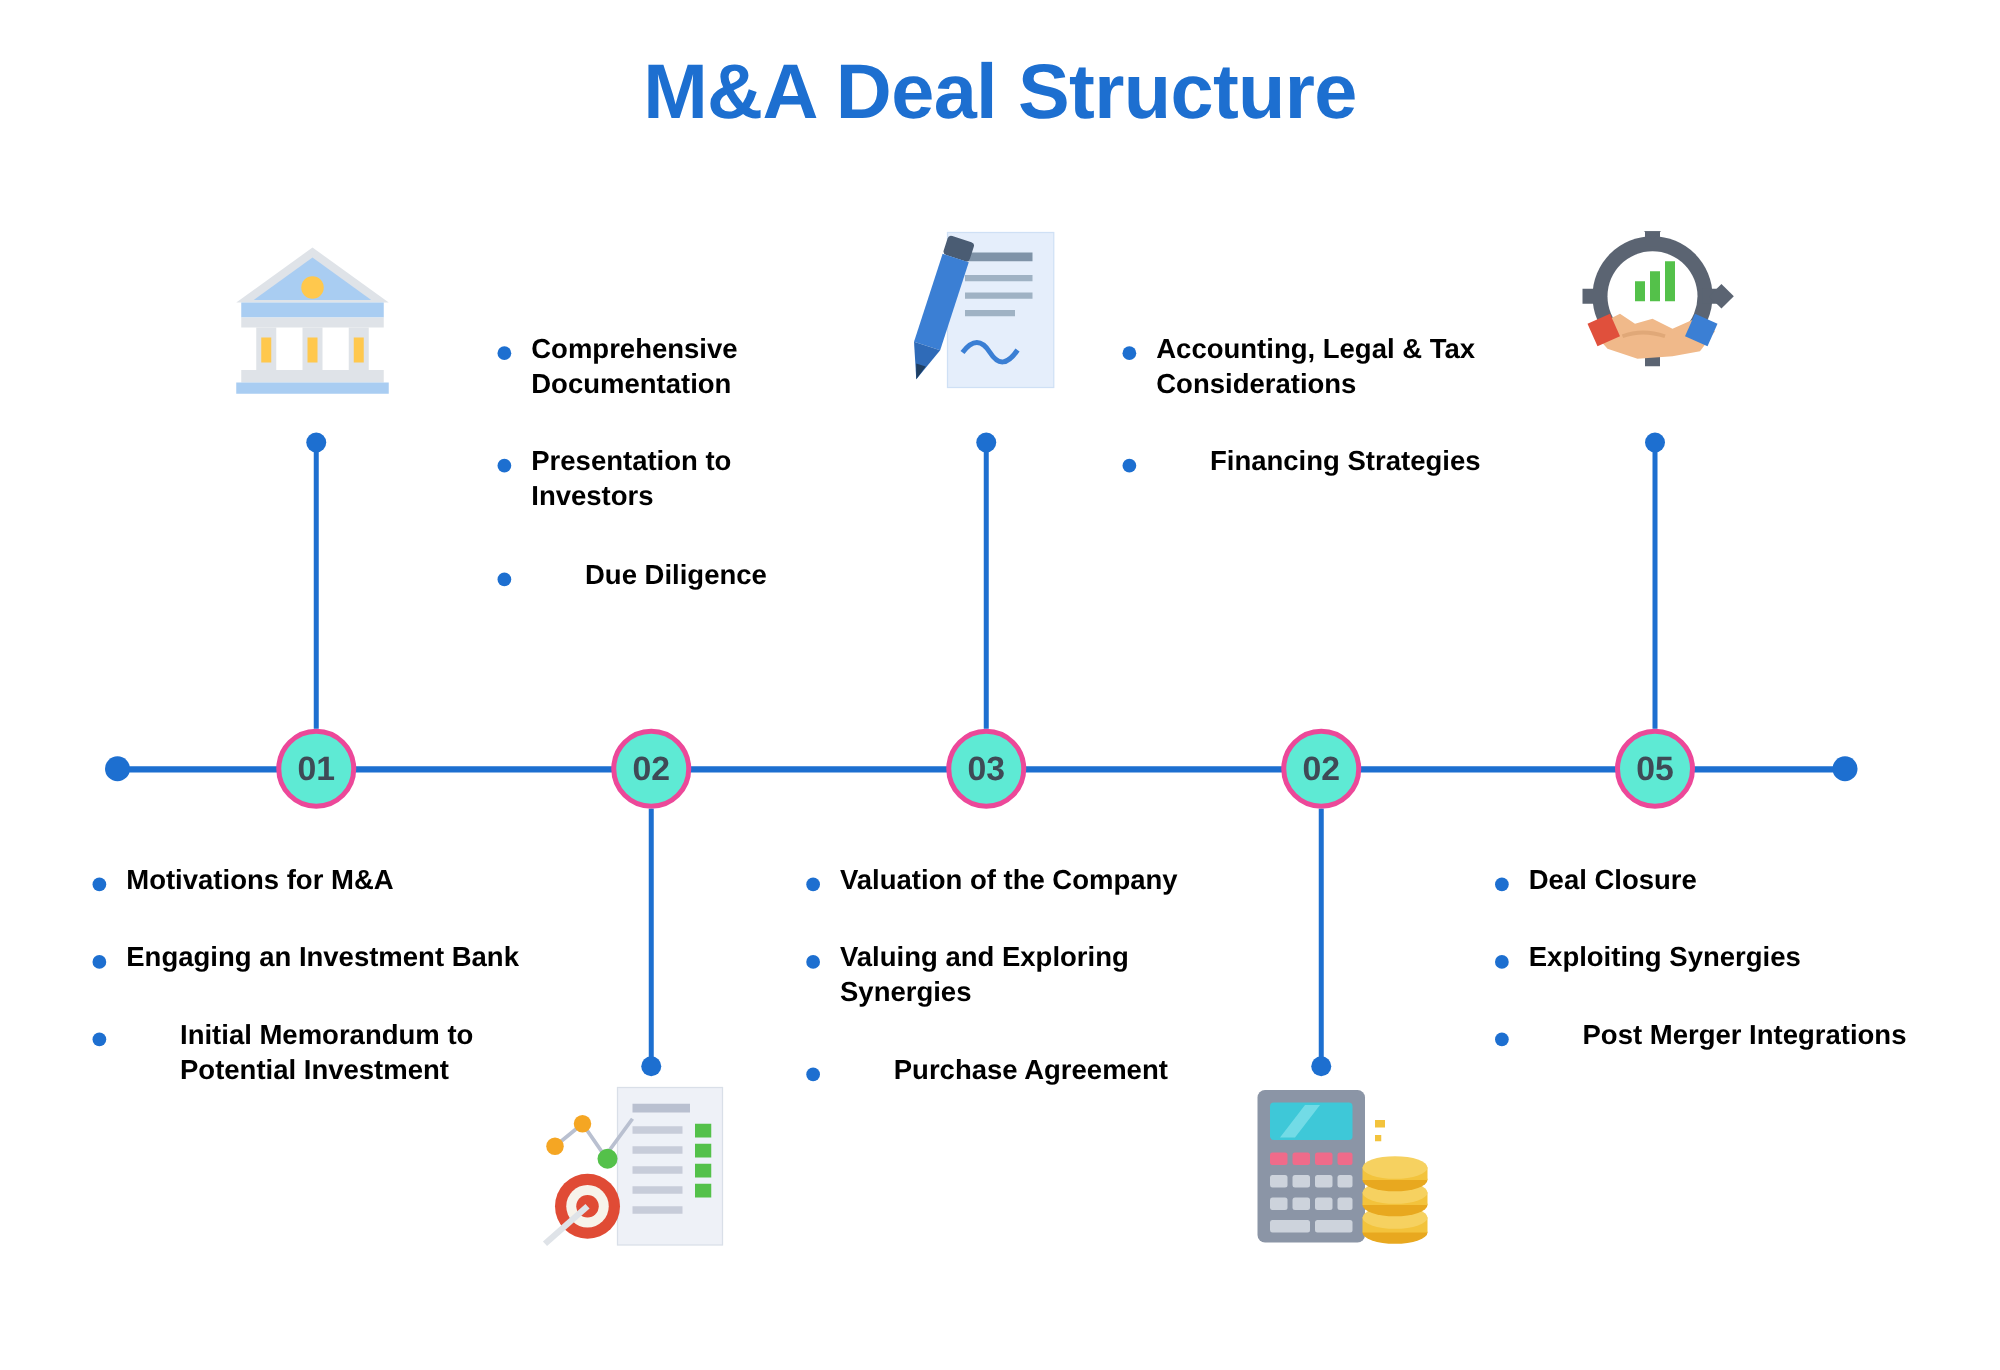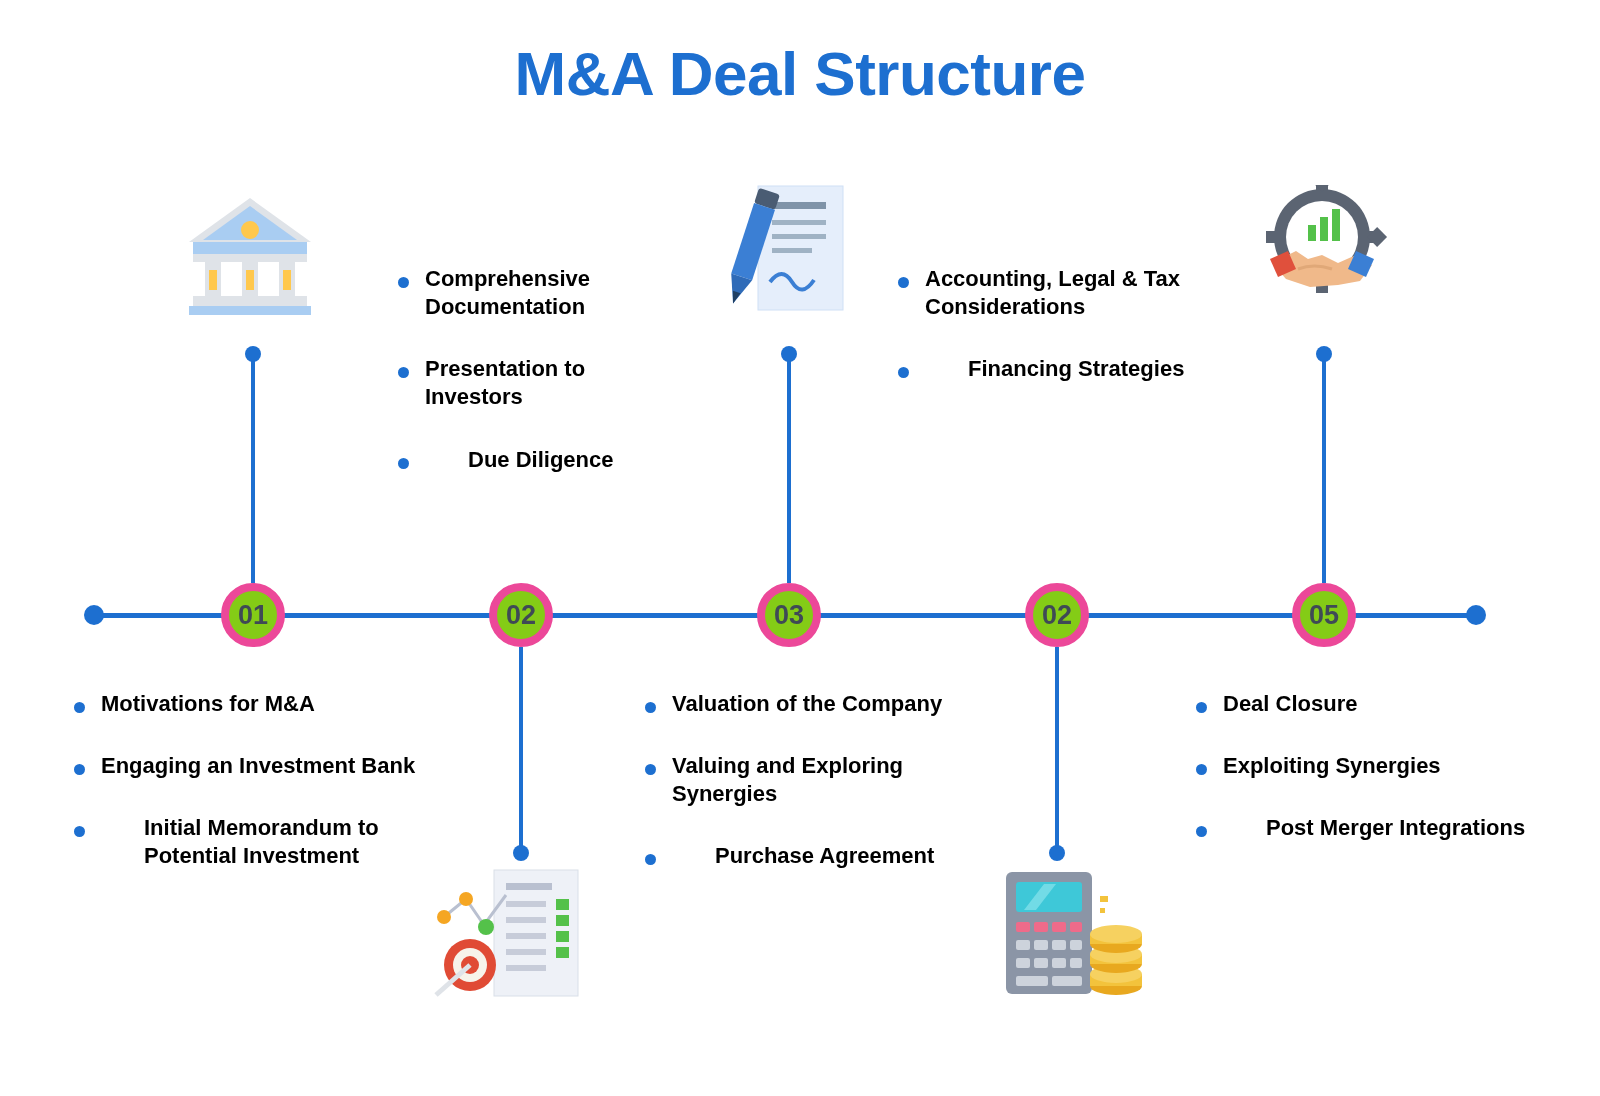--- a/index.html
+++ b/index.html
@@ -50,22 +50,22 @@
     top: 605px;
   }
   .axis-cap.left { left: 84px; }
   .axis-cap.right { left: 1466px; }
 
   .node {
     position: absolute;
     width: 64px;
     height: 64px;
     border-radius: 50%;
-    background: #84cc16;
-    border: 8px solid #ec4899;
+    background: #5eead4;
+    border: 4px solid #ec4899;
     box-sizing: border-box;
     top: 583px;
     display: flex;
     align-items: center;
     justify-content: center;
     font-size: 27px;
     font-weight: bold;
     color: #3f4a56;
   }
 

